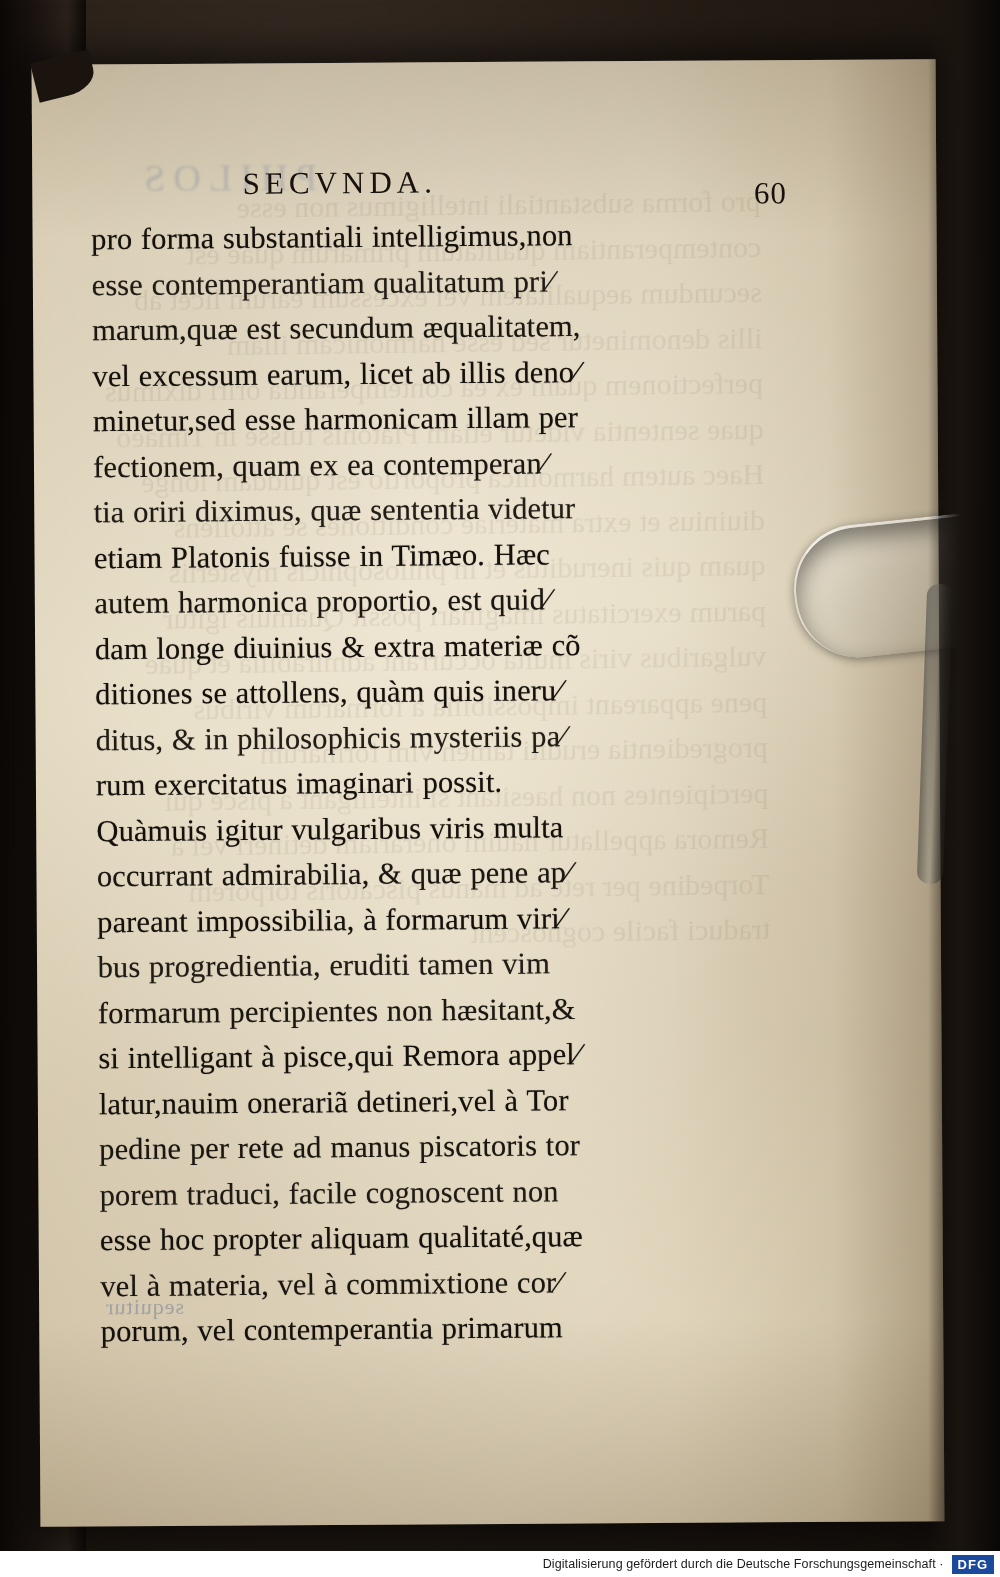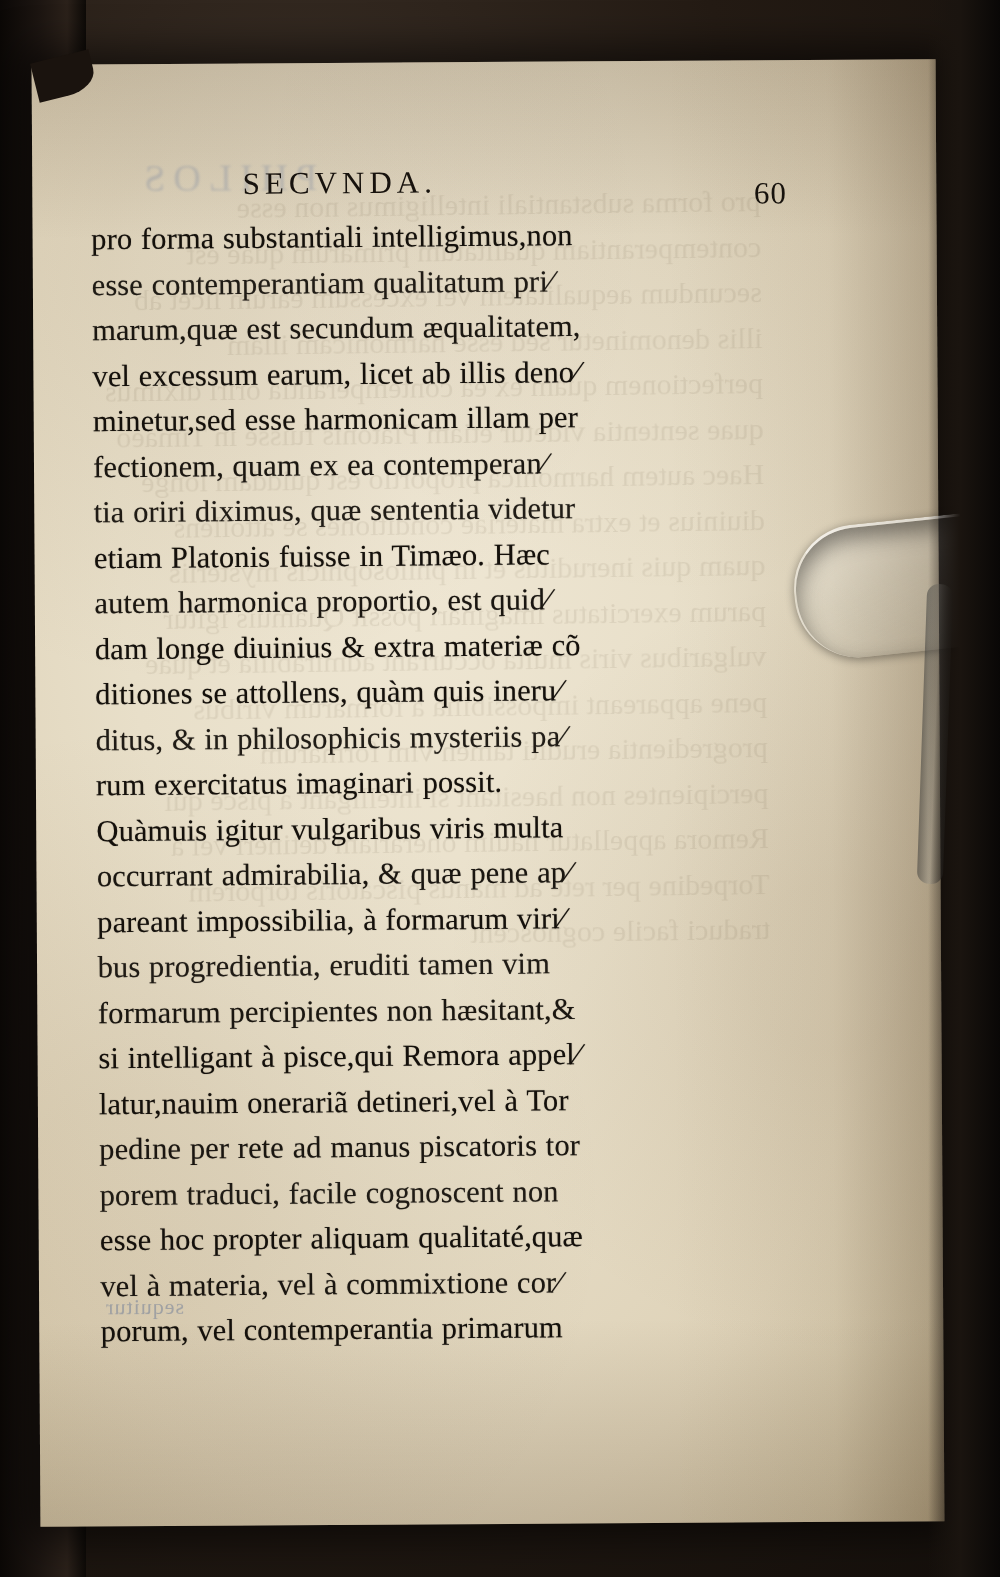--- a/index.html
+++ b/index.html
@@ -295,14 +295,18 @@
           <span class="ln">porum, vel contemperantia primarum</span>
         </div>
     </div>
   </div>
 
   <div class="corner-dark"></div>
   <div class="holder"></div>
   <div class="holder-arm"></div>
   <div class="gutter"></div>
 
+  <div class="footer">
+    <span class="footer-text">Digitalisierung gefördert durch die Deutsche Forschungsgemeinschaft ·</span>
+    <span class="dfg-logo">DFG</span>
+  </div>
 
 </div>
 
 </body></html>

